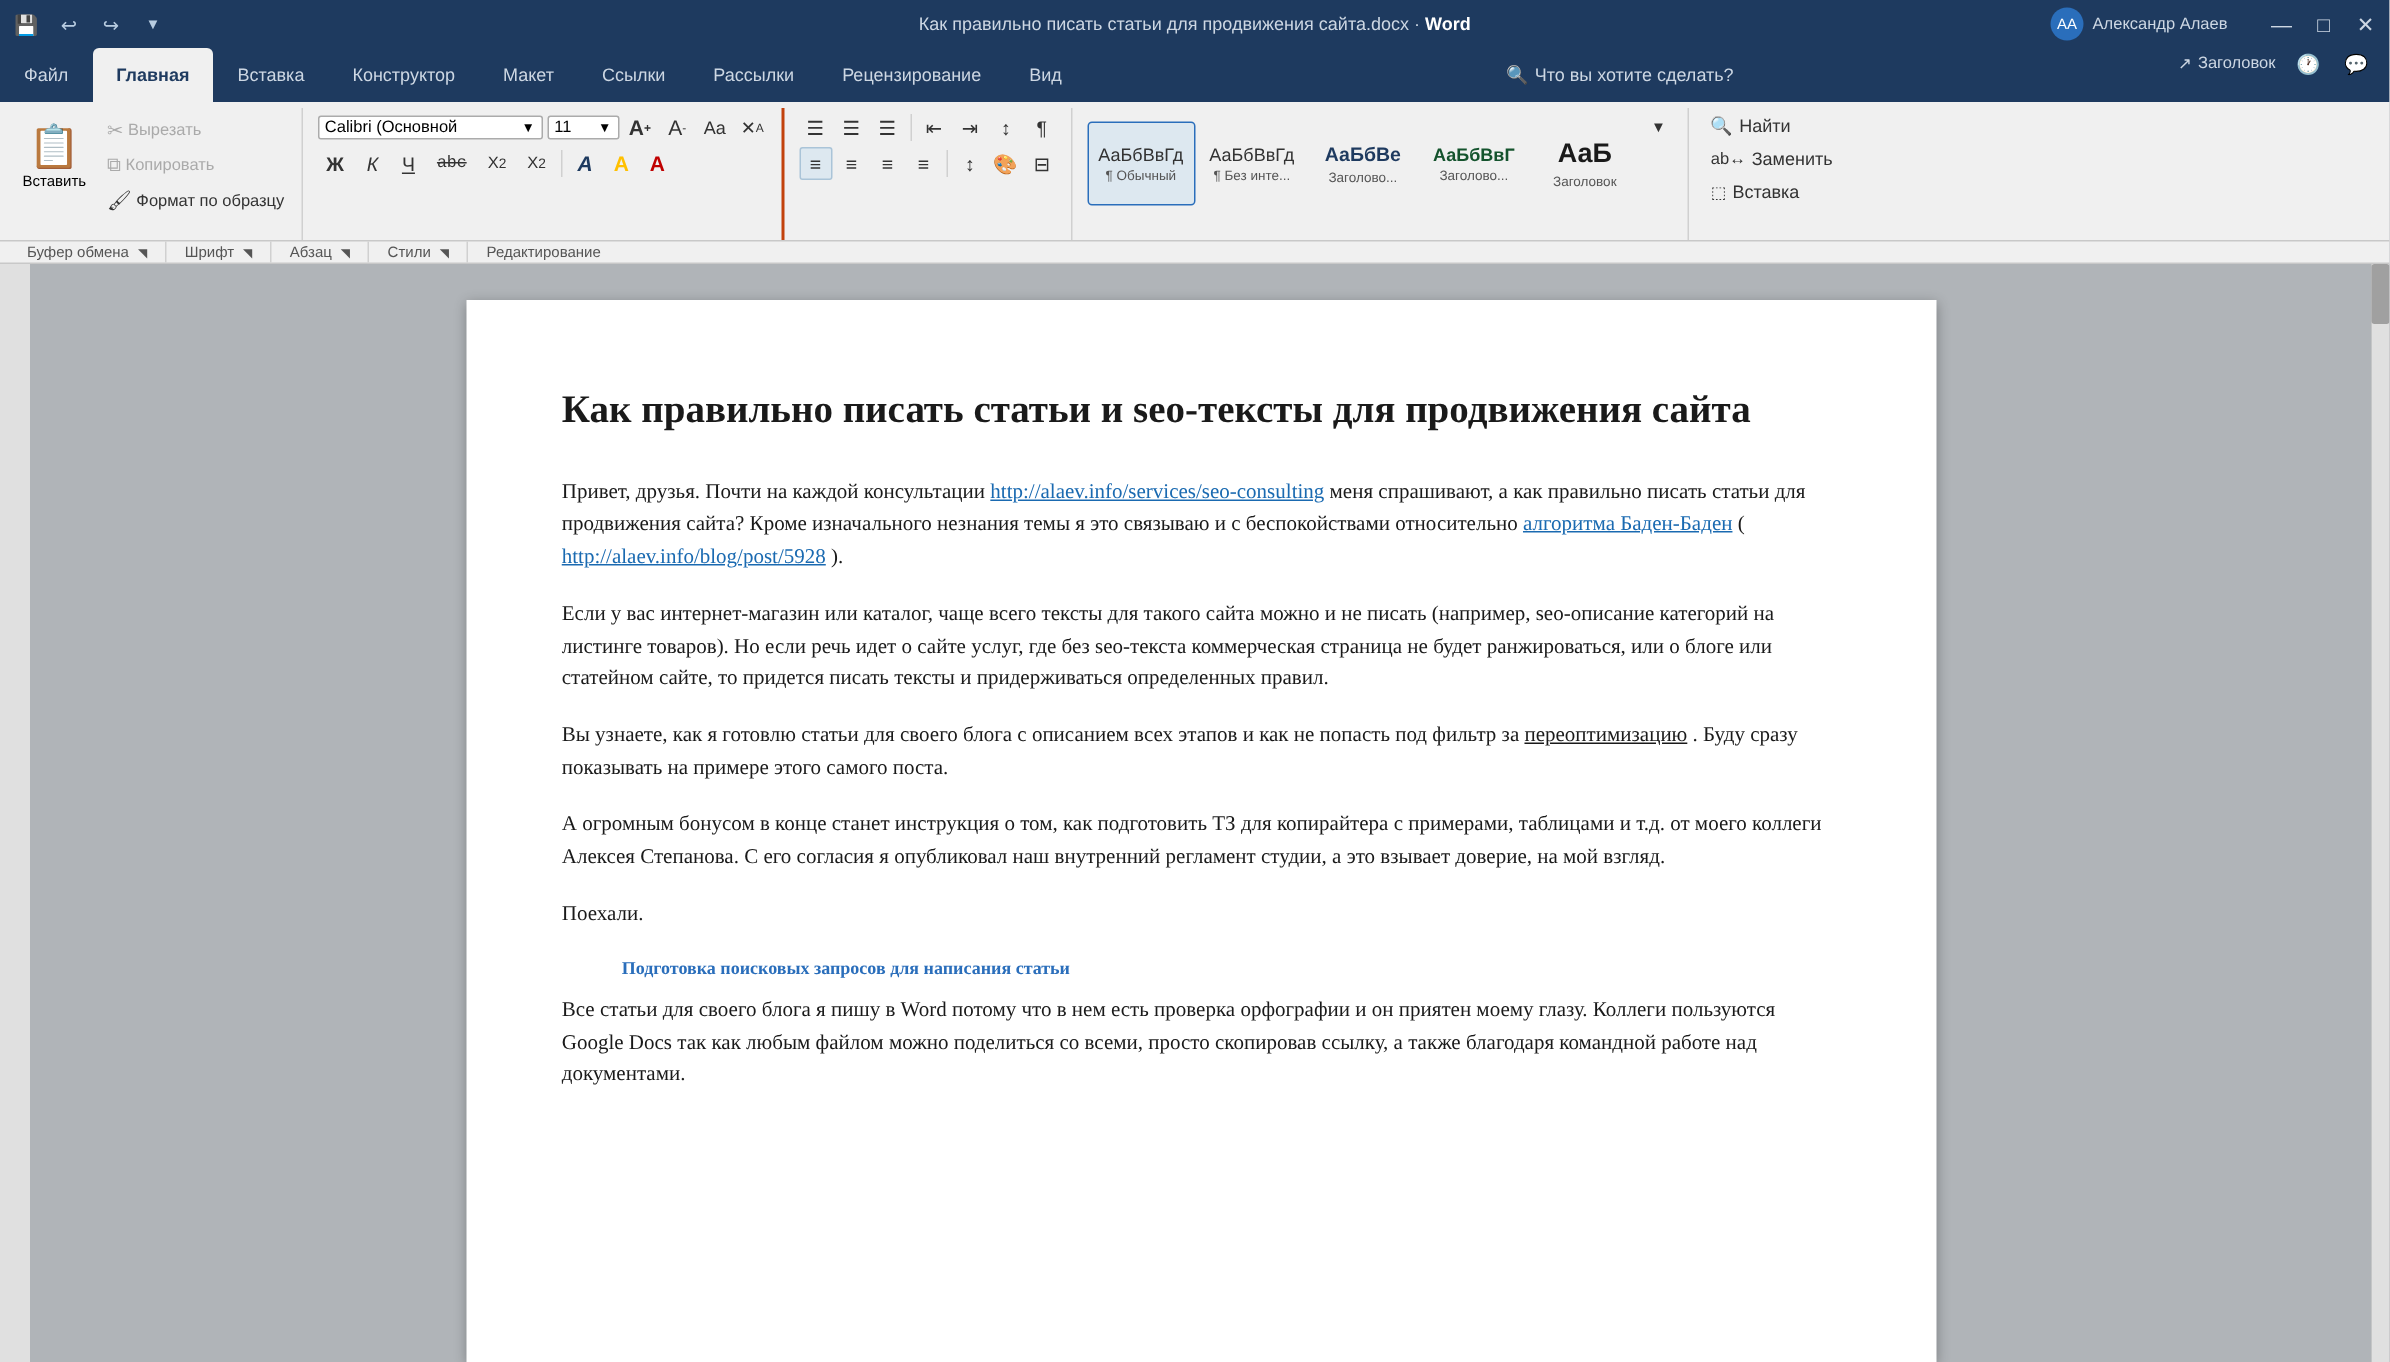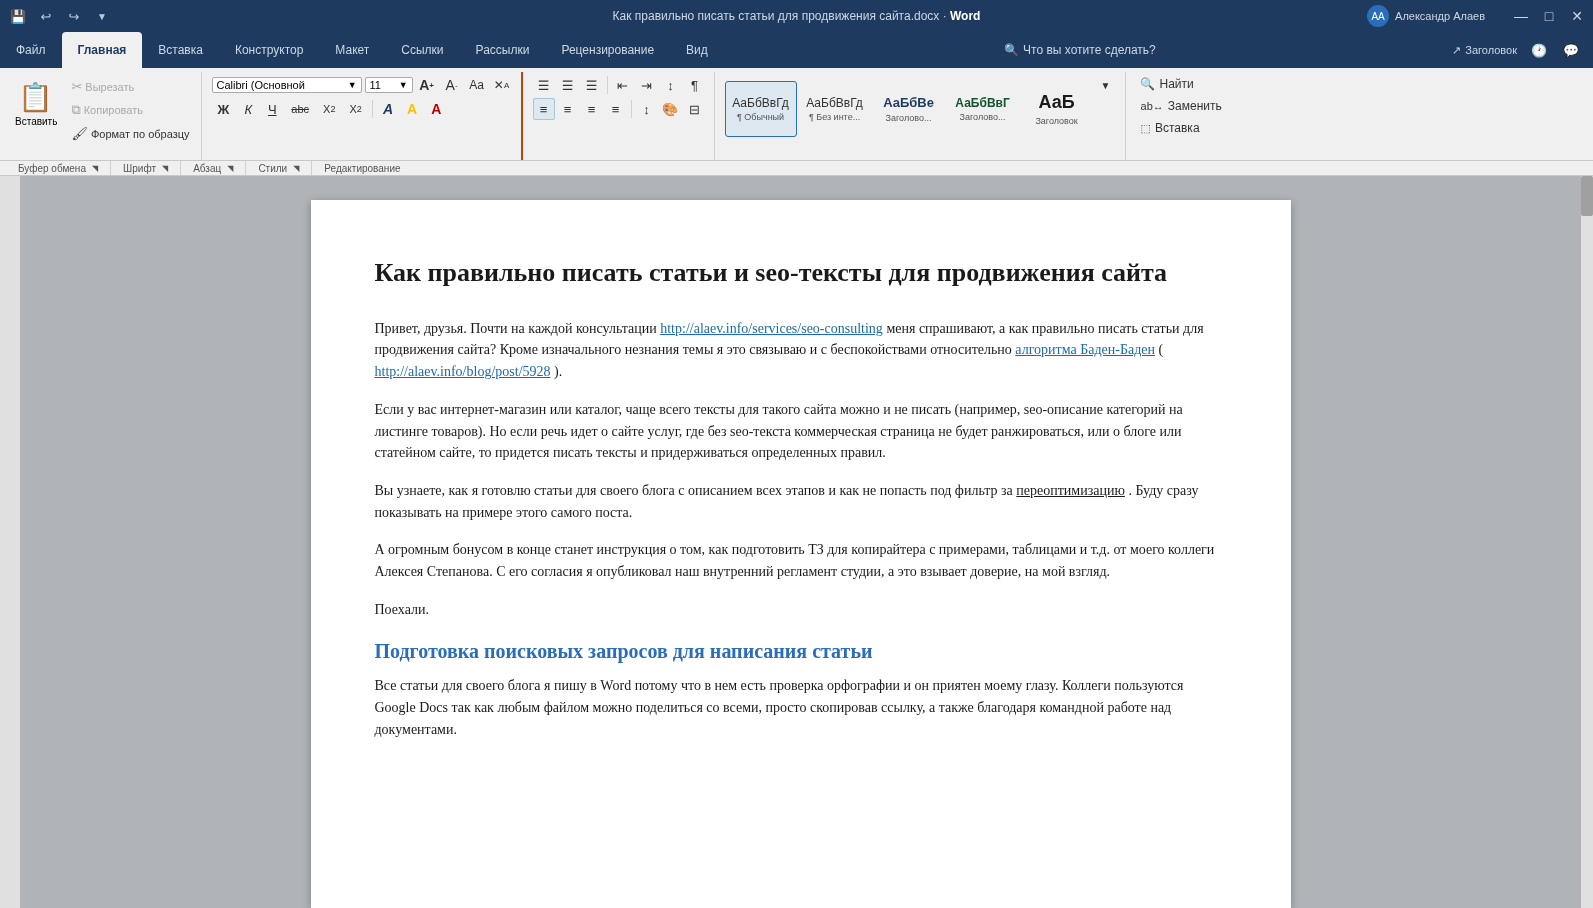--- a/index.html
+++ b/index.html
@@ -22,21 +22,21 @@
     .win-btn { width: 16px; height: 16px; display: flex; align-items: center; justify-content: center; cursor: pointer; font-size: 14px; color: #cdd7e3; }
 
     
     .qat-btn { width: 20px; height: 20px; display: flex; align-items: center; justify-content: center; color: #b8cce0; font-size: 13px; cursor: pointer; }
 
     
     .tabs-bar {
       background: #1e3a5f;
       height: 36px;
       display: flex;
-      align-items: center;
+      align-items: flex-start;
       padding: 0 0;
     }
     .tab-item {
       padding: 6px 16px;
       font-size: 12px;
       color: #cdd7e3;
       cursor: pointer;
       height: 100%;
       display: flex;
       align-items: center;
@@ -148,21 +148,21 @@
       font-size: 26px;
       font-weight: bold;
       color: #1a1a1a;
       line-height: 1.3;
       margin-bottom: 28px;
     }
     .doc-body { font-size: 14px; color: #1a1a1a; line-height: 1.55; }
     .doc-para { margin-bottom: 16px; }
     .doc-link { color: #1a6ab1; text-decoration: underline; cursor: pointer; }
     .doc-link-underline { color: #1a1a1a; text-decoration: underline; cursor: pointer; }
-    .doc-h2 { font-size: 20px; color: #2a6ebb; font-weight: 600; margin-bottom: 8px; margin-top: 4px; }
+    .doc-h2 { font-size: 12px; color: #2a6ebb; font-weight: 600; margin-bottom: 8px; margin-top: 4px; margin-left: 40px; }
 
     
     .font-selector {
       display: flex;
       align-items: center;
       border: 1px solid #ababab;
       background: white;
       border-radius: 2px;
       padding: 1px 4px;
       font-size: 11px;
@@ -199,21 +199,21 @@
       color: #333;
       display: flex;
       align-items: center;
       justify-content: center;
       min-width: 22px;
       height: 22px;
     }
     .format-btn.bold { font-weight: bold; }
     .format-btn.italic { font-style: italic; }
     .format-btn.underline { text-decoration: underline; }
-    .format-btn.strikethrough { text-decoration: line-through; }
+    .format-btn.strikethrough { text-decoration: line-through; font-family: Liberation Mono, monospace; }
 
     .clipboard-btn {
       display: flex; flex-direction: column; align-items: center; justify-content: center;
       cursor: pointer; padding: 2px 6px; border-radius: 3px; border: 1px solid transparent;
       height: 64px; min-width: 52px;
     }
     .clipboard-icon { font-size: 28px; margin-bottom: 2px; }
     .clipboard-label { font-size: 10px; }
 
     .user-info { display: flex; align-items: center; gap: 6px; color: #cdd7e3; font-size: 11px; }

